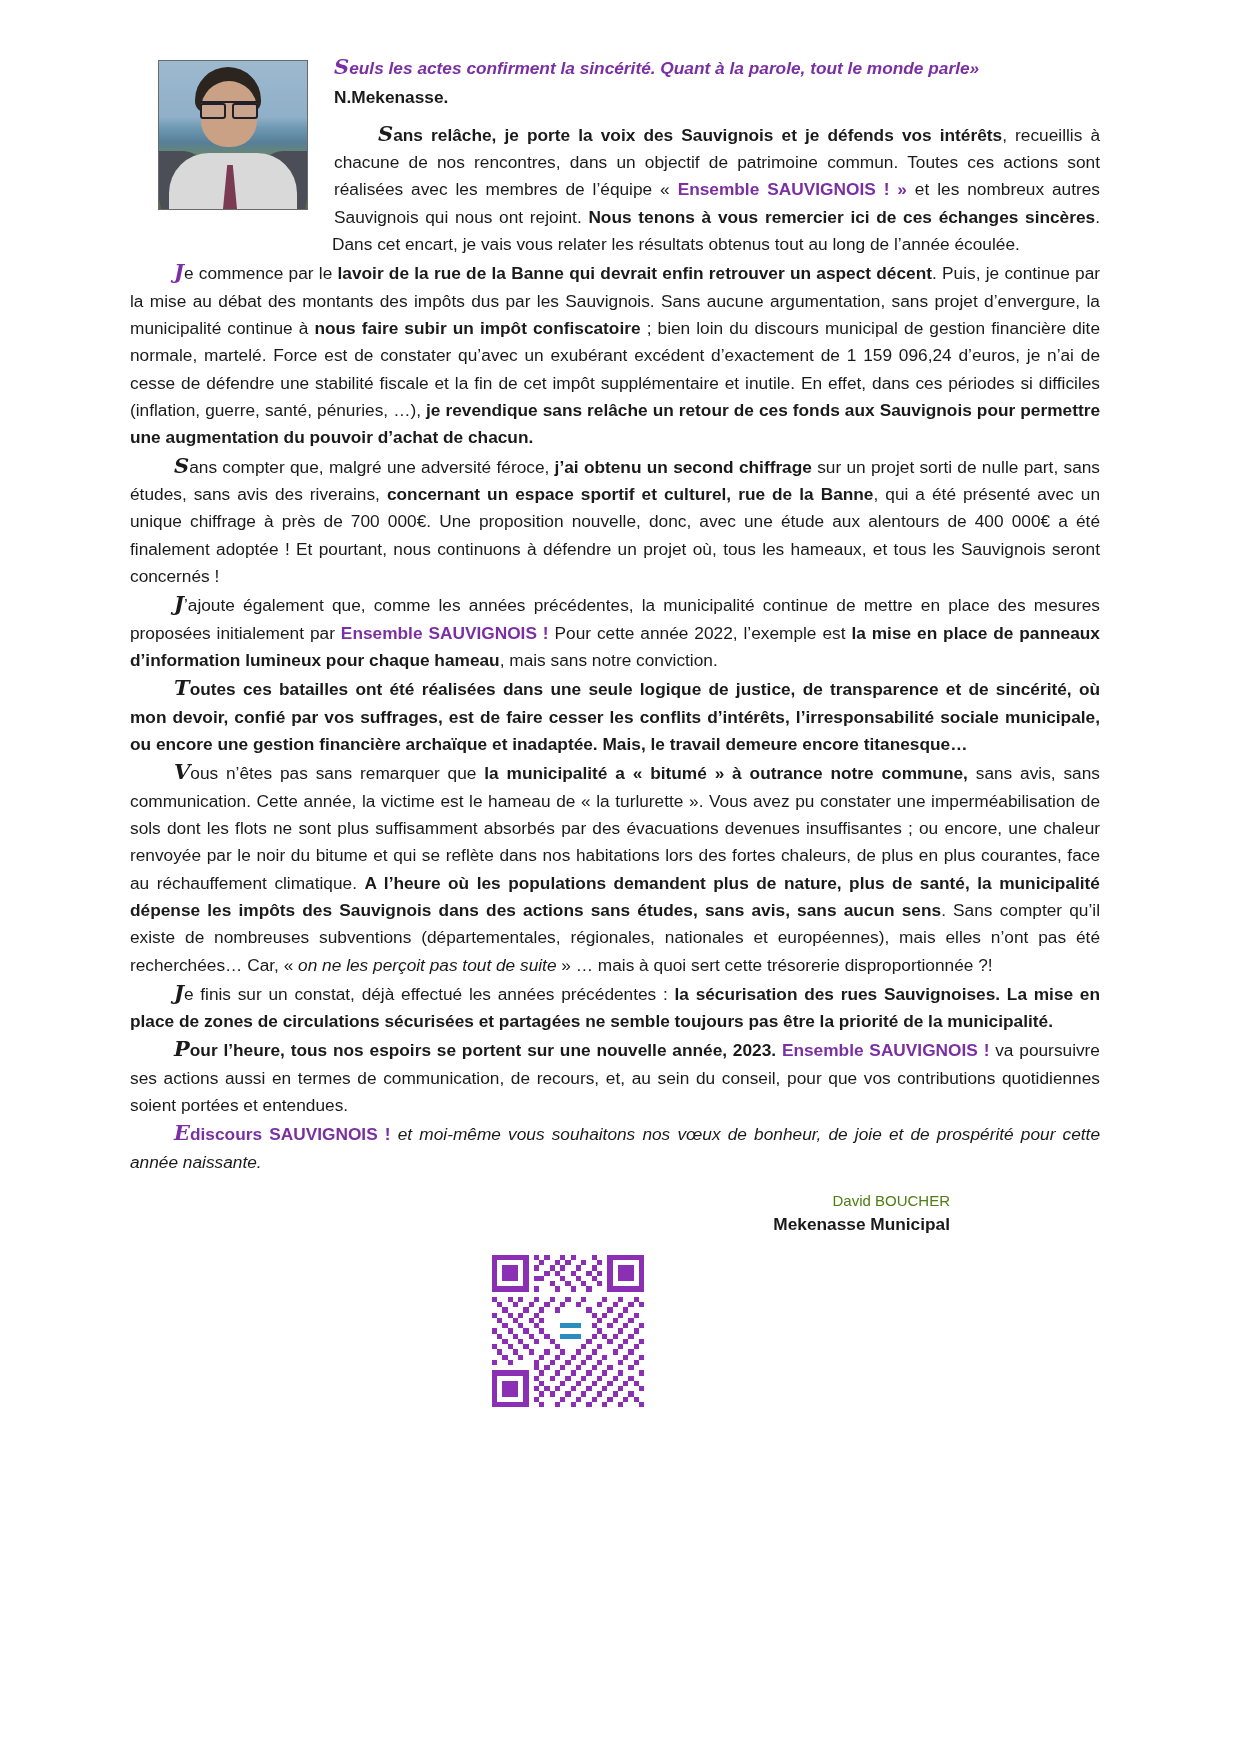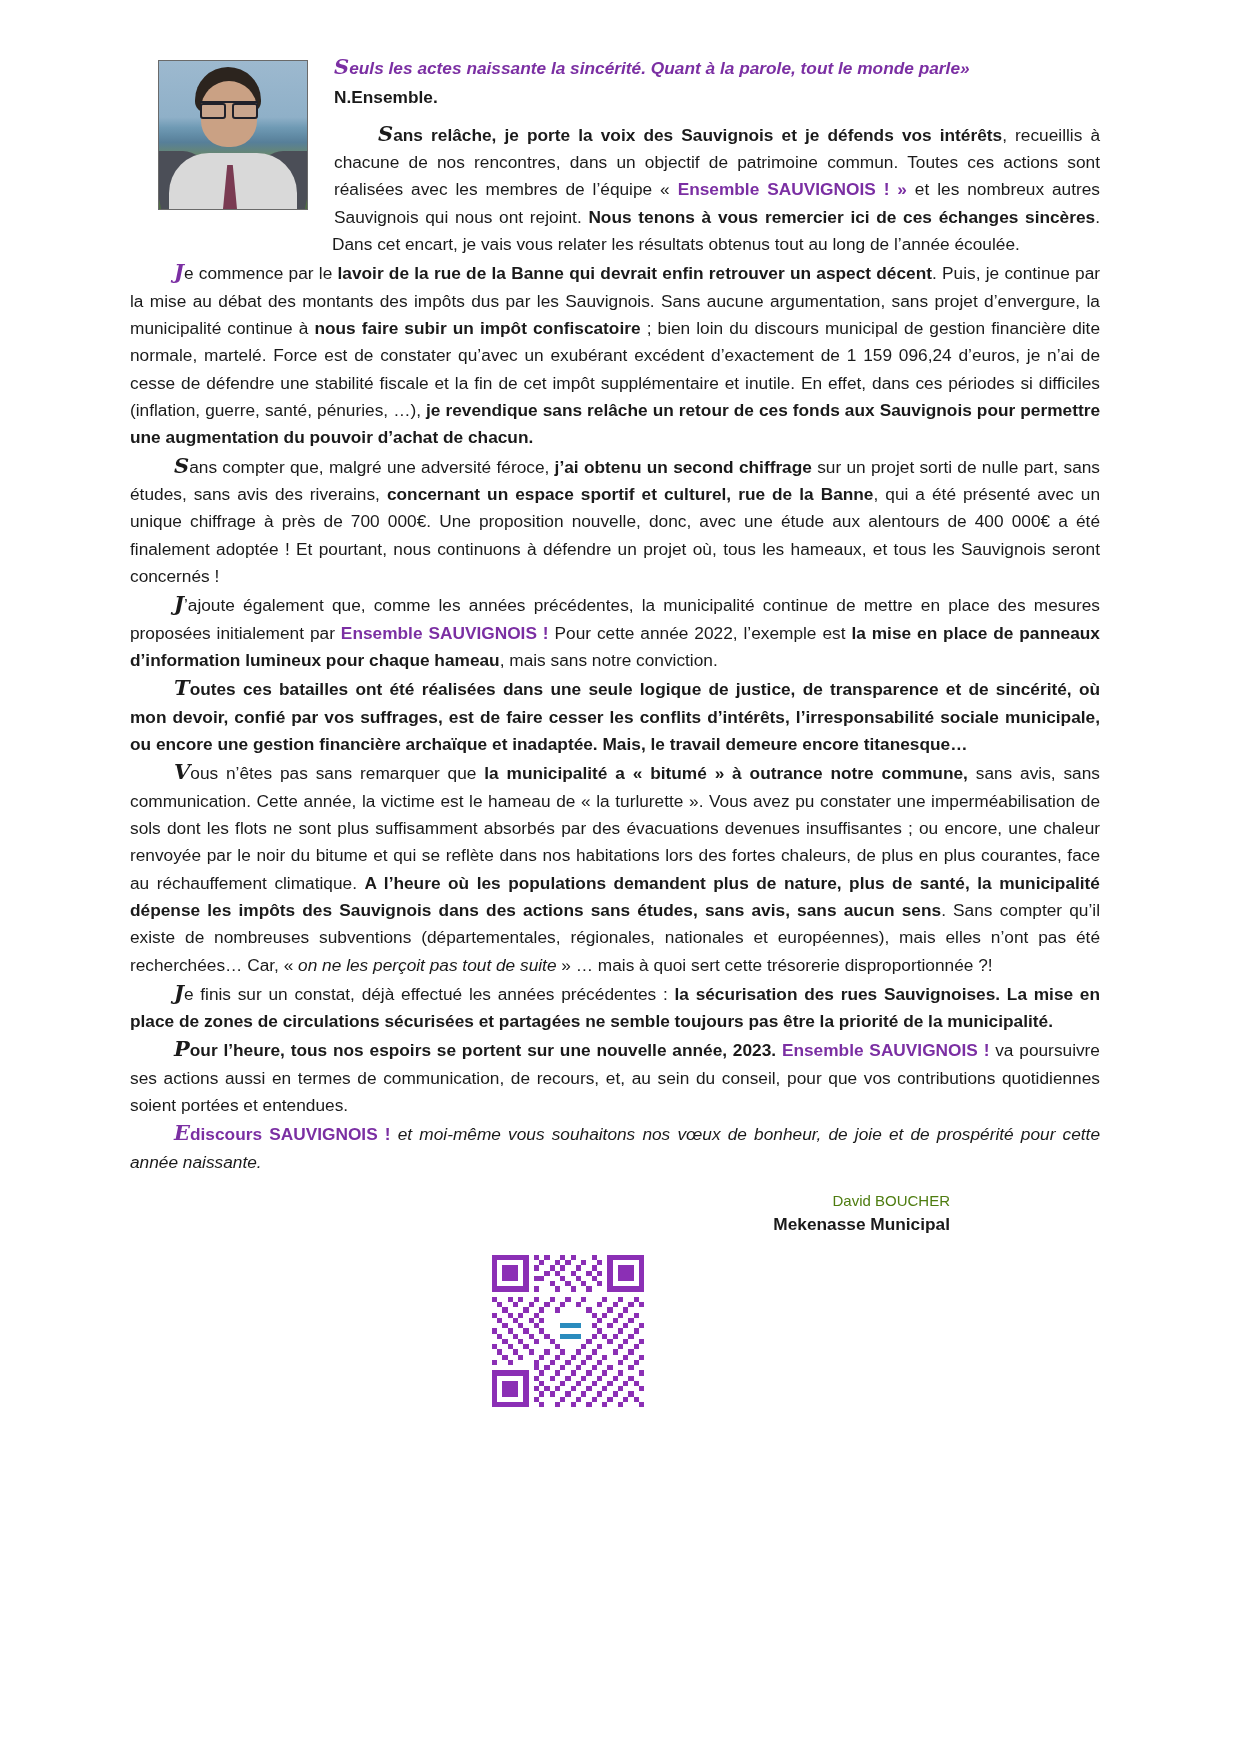--- a/index.html
+++ b/index.html
@@ -167,23 +167,23 @@
     <div class="glasses"></div>
     <div class="jacket-l"></div>
     <div class="jacket-r"></div>
     <div class="shirt"></div>
     <div class="tie"></div>
   </div>
 
   <div class="doc-body">
 
     <div class="head-line">
-      <span class="quote"><span class="dropcap">S</span><span>euls les actes naissante la sincérité. Quant à la parole, tout le monde parle»</span></span>
+      <span class="quote"><span class="dropcap">S</span><span>euls les actes confirment la sincérité. Quant à la parole, tout le monde parle»</span></span>
     </div>
-    <div class="author">N.Ensemble.</div>
+    <div class="author">N.Mekenasse.</div>
 
 
     <p class="para-after-img indent"><span class="dropcap-dark">S</span><b>ans relâche, je porte la voix des Sauvignois et je défends vos intérêts</b><span>, recueillis à chacune de nos rencontres, dans un objectif de patrimoine commun.  Toutes ces actions sont réalisées avec les membres de l’équipe « </span><span class="purple-italic-bold">Ensemble SAUVIGNOIS ! »</span><span>  et  les nombreux autres Sauvignois qui nous ont rejoint. </span><b>Nous tenons à vous remercier ici de ces échanges sincères</b><span>. Dans cet encart, je vais vous relater les résultats obtenus tout au long de l’année écoulée.</span></p>
 
     <div class="clearer"></div>
 
     <p class="indent"><span class="dropcap">J</span><span>e commence par le </span><b>lavoir de la rue de la Banne qui devrait  enfin retrouver un aspect décent</b><span>. Puis, je continue par la mise au débat des montants des impôts dus par les Sauvignois. Sans aucune argumentation, sans projet d’envergure, la municipalité continue à </span><b>nous faire subir un impôt confiscatoire</b><span> ; bien loin du discours municipal de gestion financière dite normale, martelé. Force est de constater qu’avec un exubérant excédent d’exactement de 1 159 096,24 d’euros, je n’ai de cesse de défendre une stabilité fiscale et la  fin de cet impôt supplémentaire et inutile. En effet, dans ces périodes si difficiles (inflation, guerre, santé, pénuries, …), </span><b>je revendique sans relâche un retour de ces fonds aux Sauvignois pour permettre une augmentation du pouvoir d’achat de chacun.</b></p>
 
     <p class="indent"><span class="dropcap-dark">S</span><span>ans compter que, malgré une adversité féroce, </span><b>j’ai obtenu un second chiffrage</b><span> sur un projet sorti de nulle part, sans études, sans avis des riverains, </span><b>concernant un espace sportif et culturel, rue de la Banne</b><span>, qui a été présenté avec un unique chiffrage à près de 700 000€. Une proposition nouvelle, donc, avec une étude aux alentours de 400 000€ a été finalement adoptée ! Et pourtant, nous continuons à défendre un projet où, tous les hameaux, et tous les Sauvignois seront concernés !</span></p>
 

